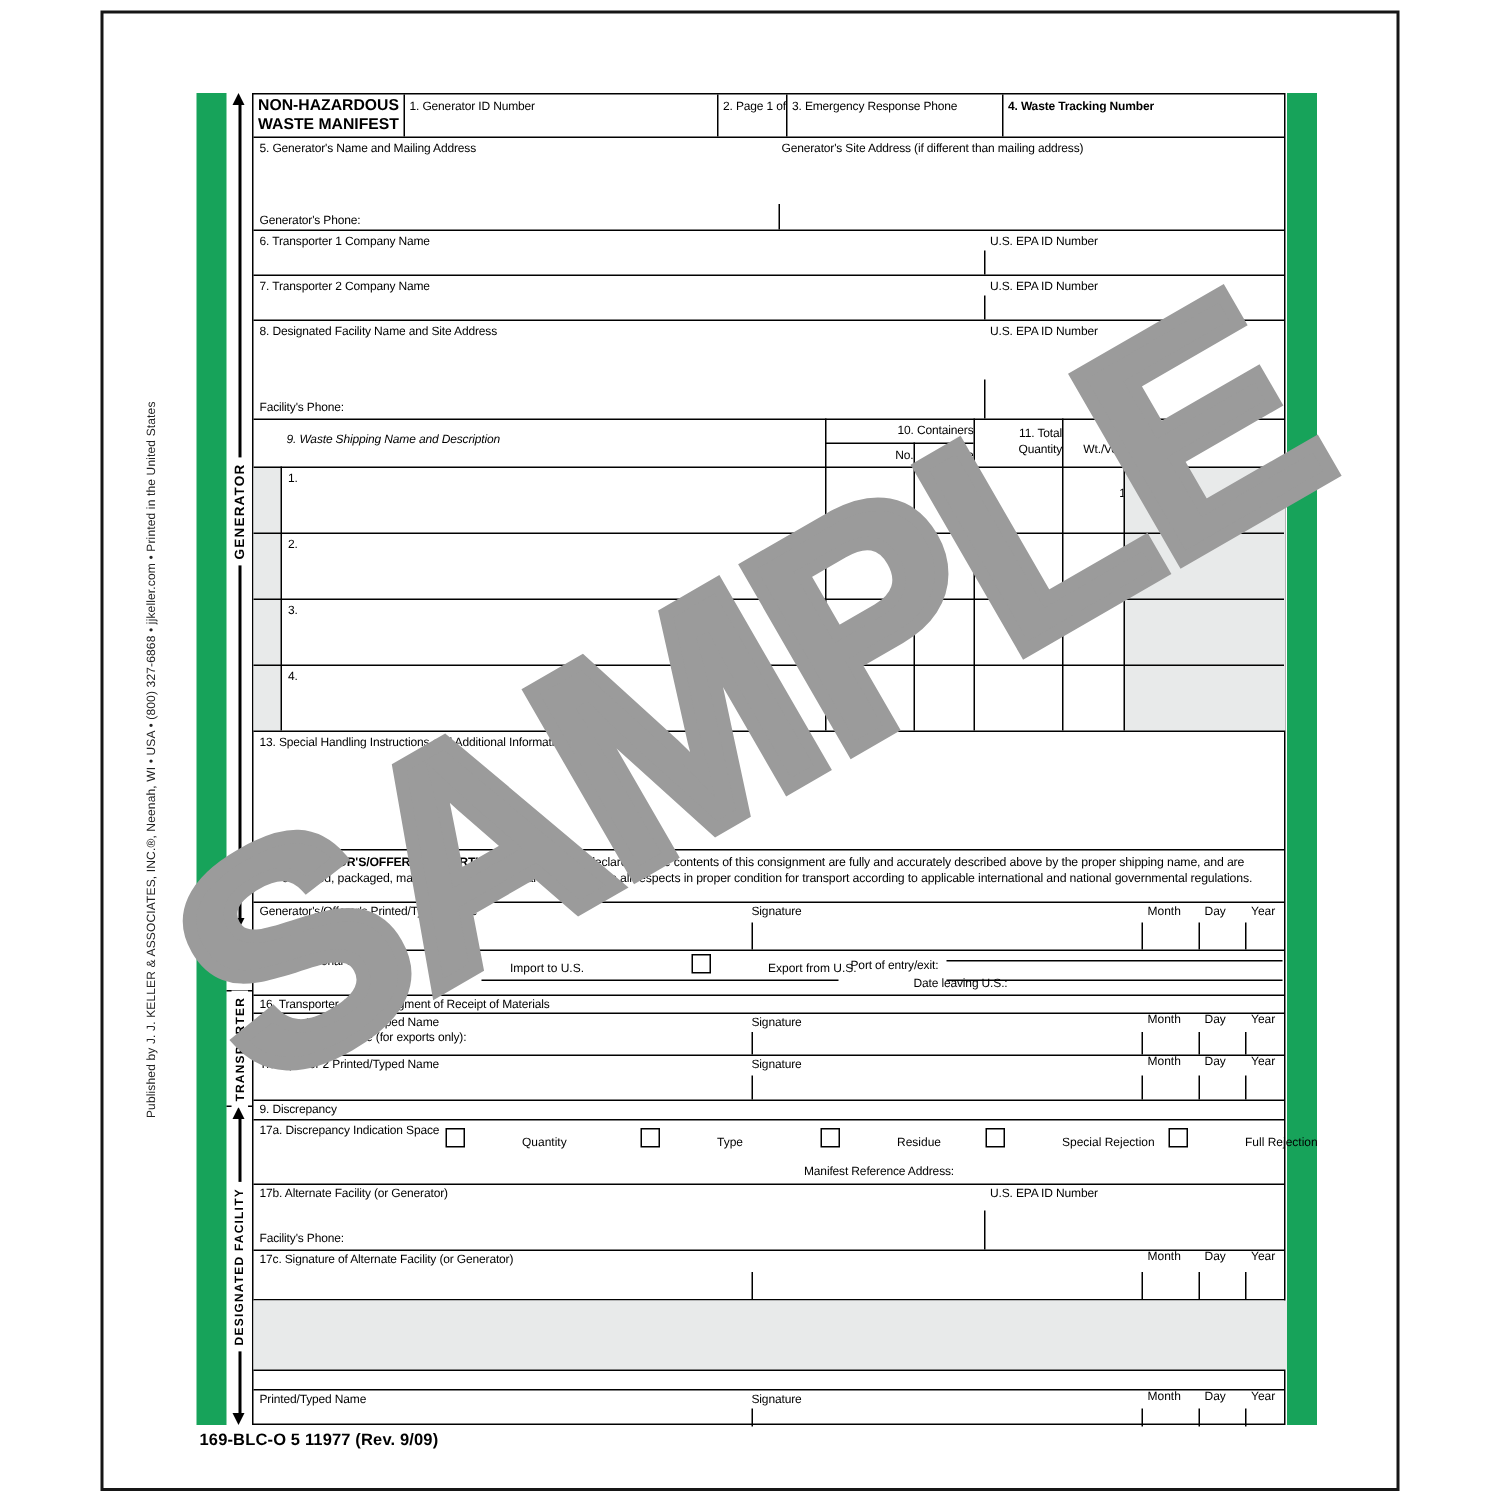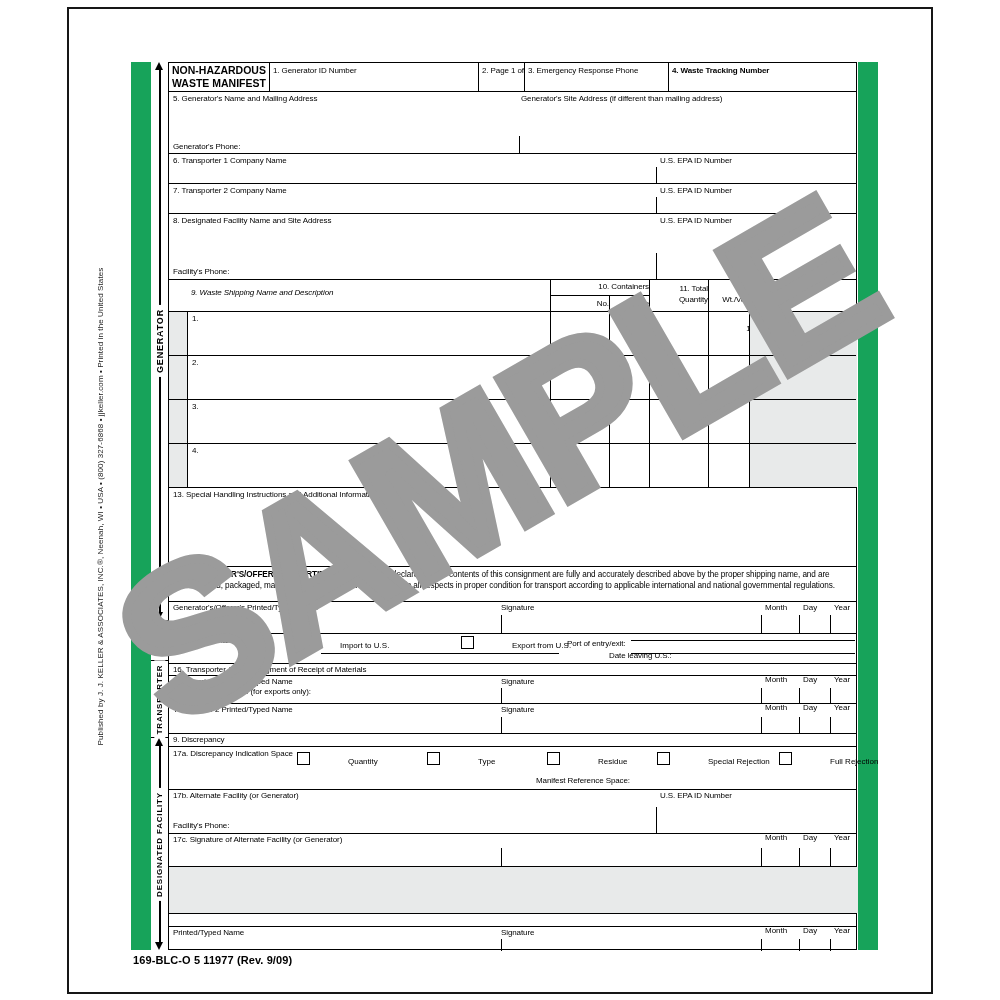--- a/index.html
+++ b/index.html
@@ -226,21 +226,21 @@
     <div class="cb" style="left:128px;top:689px;"></div>
     <div class="cbl" style="left:143px;top:694px;">Quantity</div>
     <div class="cb" style="left:258px;top:689px;"></div>
     <div class="cbl" style="left:273px;top:694px;">Type</div>
     <div class="cb" style="left:378px;top:689px;"></div>
     <div class="cbl" style="left:393px;top:694px;">Residue</div>
     <div class="cb" style="left:488px;top:689px;"></div>
     <div class="cbl" style="left:503px;top:694px;">Special Rejection</div>
     <div class="cb" style="left:610px;top:689px;"></div>
     <div class="cbl" style="left:625px;top:694px;">Full Rejection</div>
-    <div class="lbl" style="left:367px;top:713px;">Manifest Reference Space:</div>
+    <div class="lbl" style="left:367px;top:713px;">Manifest Reference Address:</div>
 
     <div class="row" style="top:726px;"></div>
     <div class="lbl" style="left:4px;top:728px;">17b. Alternate Facility (or Generator)</div>
     <div class="lbl" style="left:491px;top:728px;">U.S. EPA ID Number</div>
     <div class="lbl" style="left:4px;top:758px;">Facility's Phone:</div>
     <div class="tick" style="left:487px;top:744px;height:26px;"></div>
 
     <div class="row" style="top:770px;"></div>
     <div class="lbl" style="left:4px;top:772px;">17c. Signature of Alternate Facility (or Generator)</div>
     <div class="tick" style="left:332px;top:785px;height:18px;"></div>

